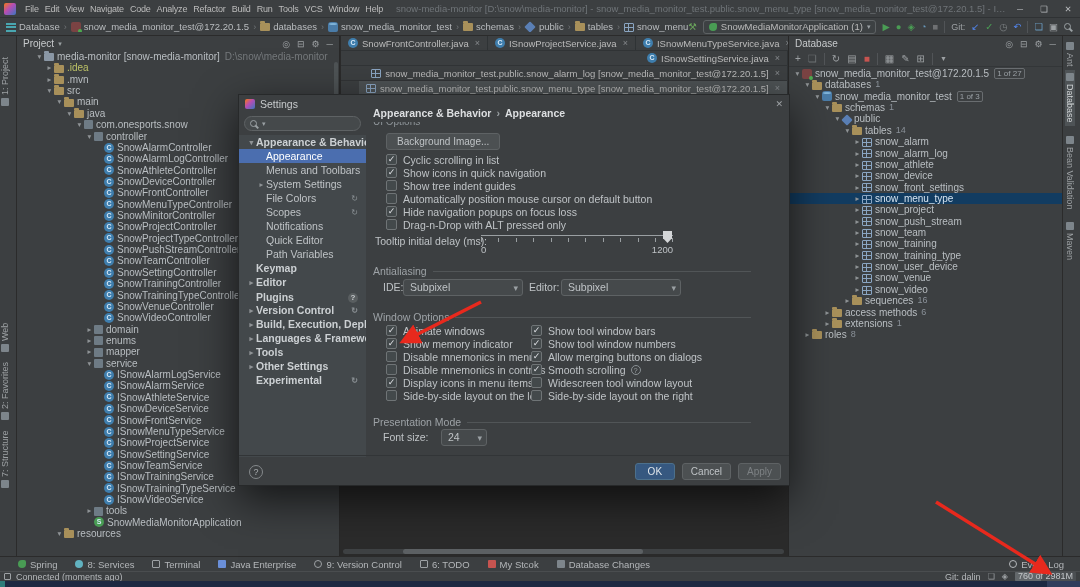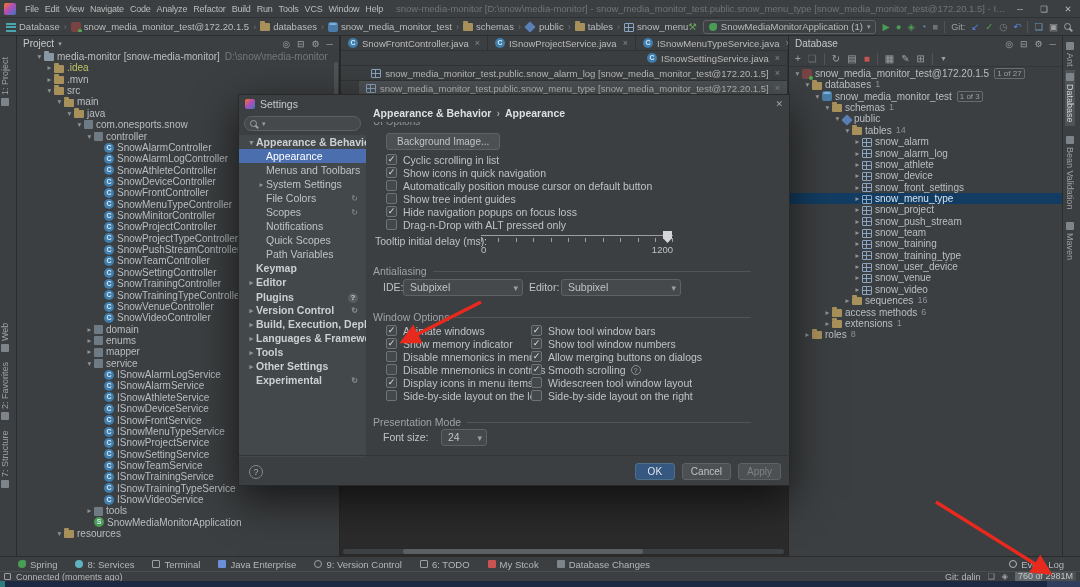--- a/index.html
+++ b/index.html
@@ -788,21 +788,21 @@
           <span class="arrow"></span>
           <span>Scopes</span>
           <span class="ricon">↻</span>
         </div>
         <div class="nrow" style="padding-left: 18px;">
           <span class="arrow"></span>
           <span>Notifications</span>
         </div>
         <div class="nrow" style="padding-left: 18px;">
           <span class="arrow"></span>
-          <span>Quick Scopes</span>
+          <span>Quick Editor</span>
         </div>
         <div class="nrow" style="padding-left: 18px;">
           <span class="arrow"></span>
           <span>Path Variables</span>
         </div>
         <div class="nrow bold" style="padding-left: 8px;">
           <span class="arrow"></span>
           <span>Keymap</span>
         </div>
         <div class="nrow bold" style="padding-left: 8px;">
@@ -856,25 +856,25 @@
           <div class="cbrow">
             <span class="cb on">✓</span>
             <span class="cblabel">Cyclic scrolling in list</span>
           </div>
           <div class="cbrow">
             <span class="cb on">✓</span>
             <span class="cblabel">Show icons in quick navigation</span>
           </div>
           <div class="cbrow">
             <span class="cb"></span>
+            <span class="cblabel">Show tree indent guides</span>
+          </div>
+          <div class="cbrow">
+            <span class="cb"></span>
             <span class="cblabel">Automatically position mouse cursor on default button</span>
-          </div>
-          <div class="cbrow">
-            <span class="cb"></span>
-            <span class="cblabel">Show tree indent guides</span>
           </div>
           <div class="cbrow">
             <span class="cb on">✓</span>
             <span class="cblabel">Hide navigation popups on focus loss</span>
           </div>
           <div class="cbrow">
             <span class="cb"></span>
             <span class="cblabel">Drag-n-Drop with ALT pressed only</span>
           </div>
         </div>

